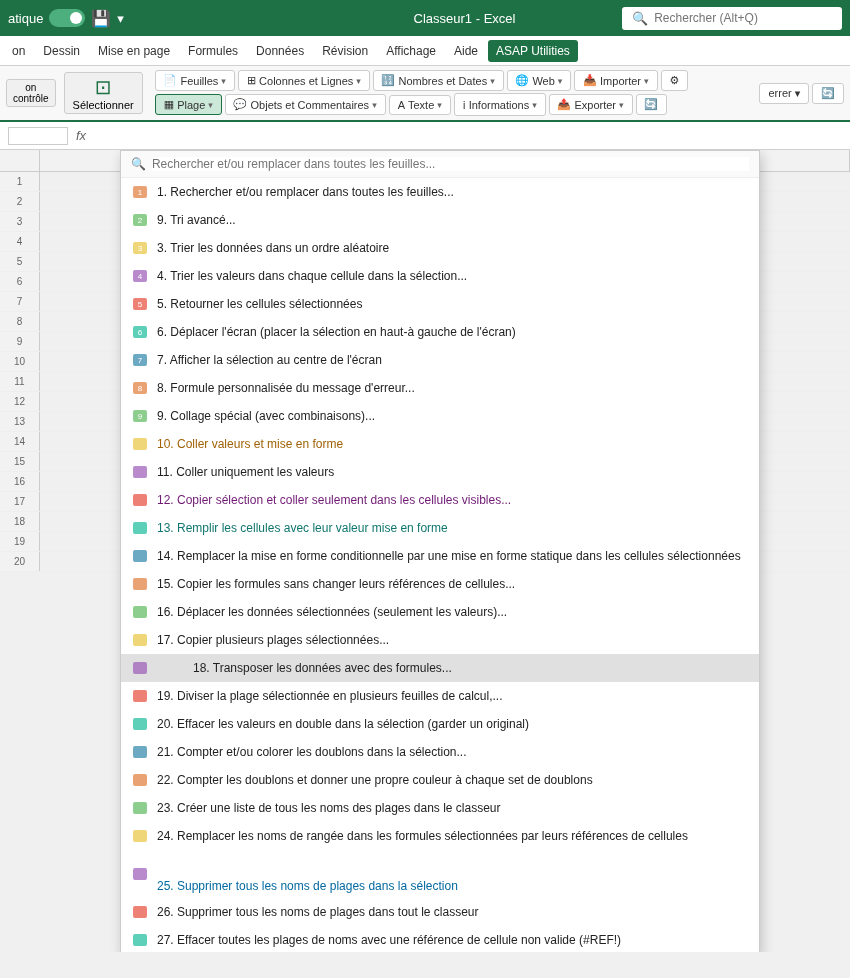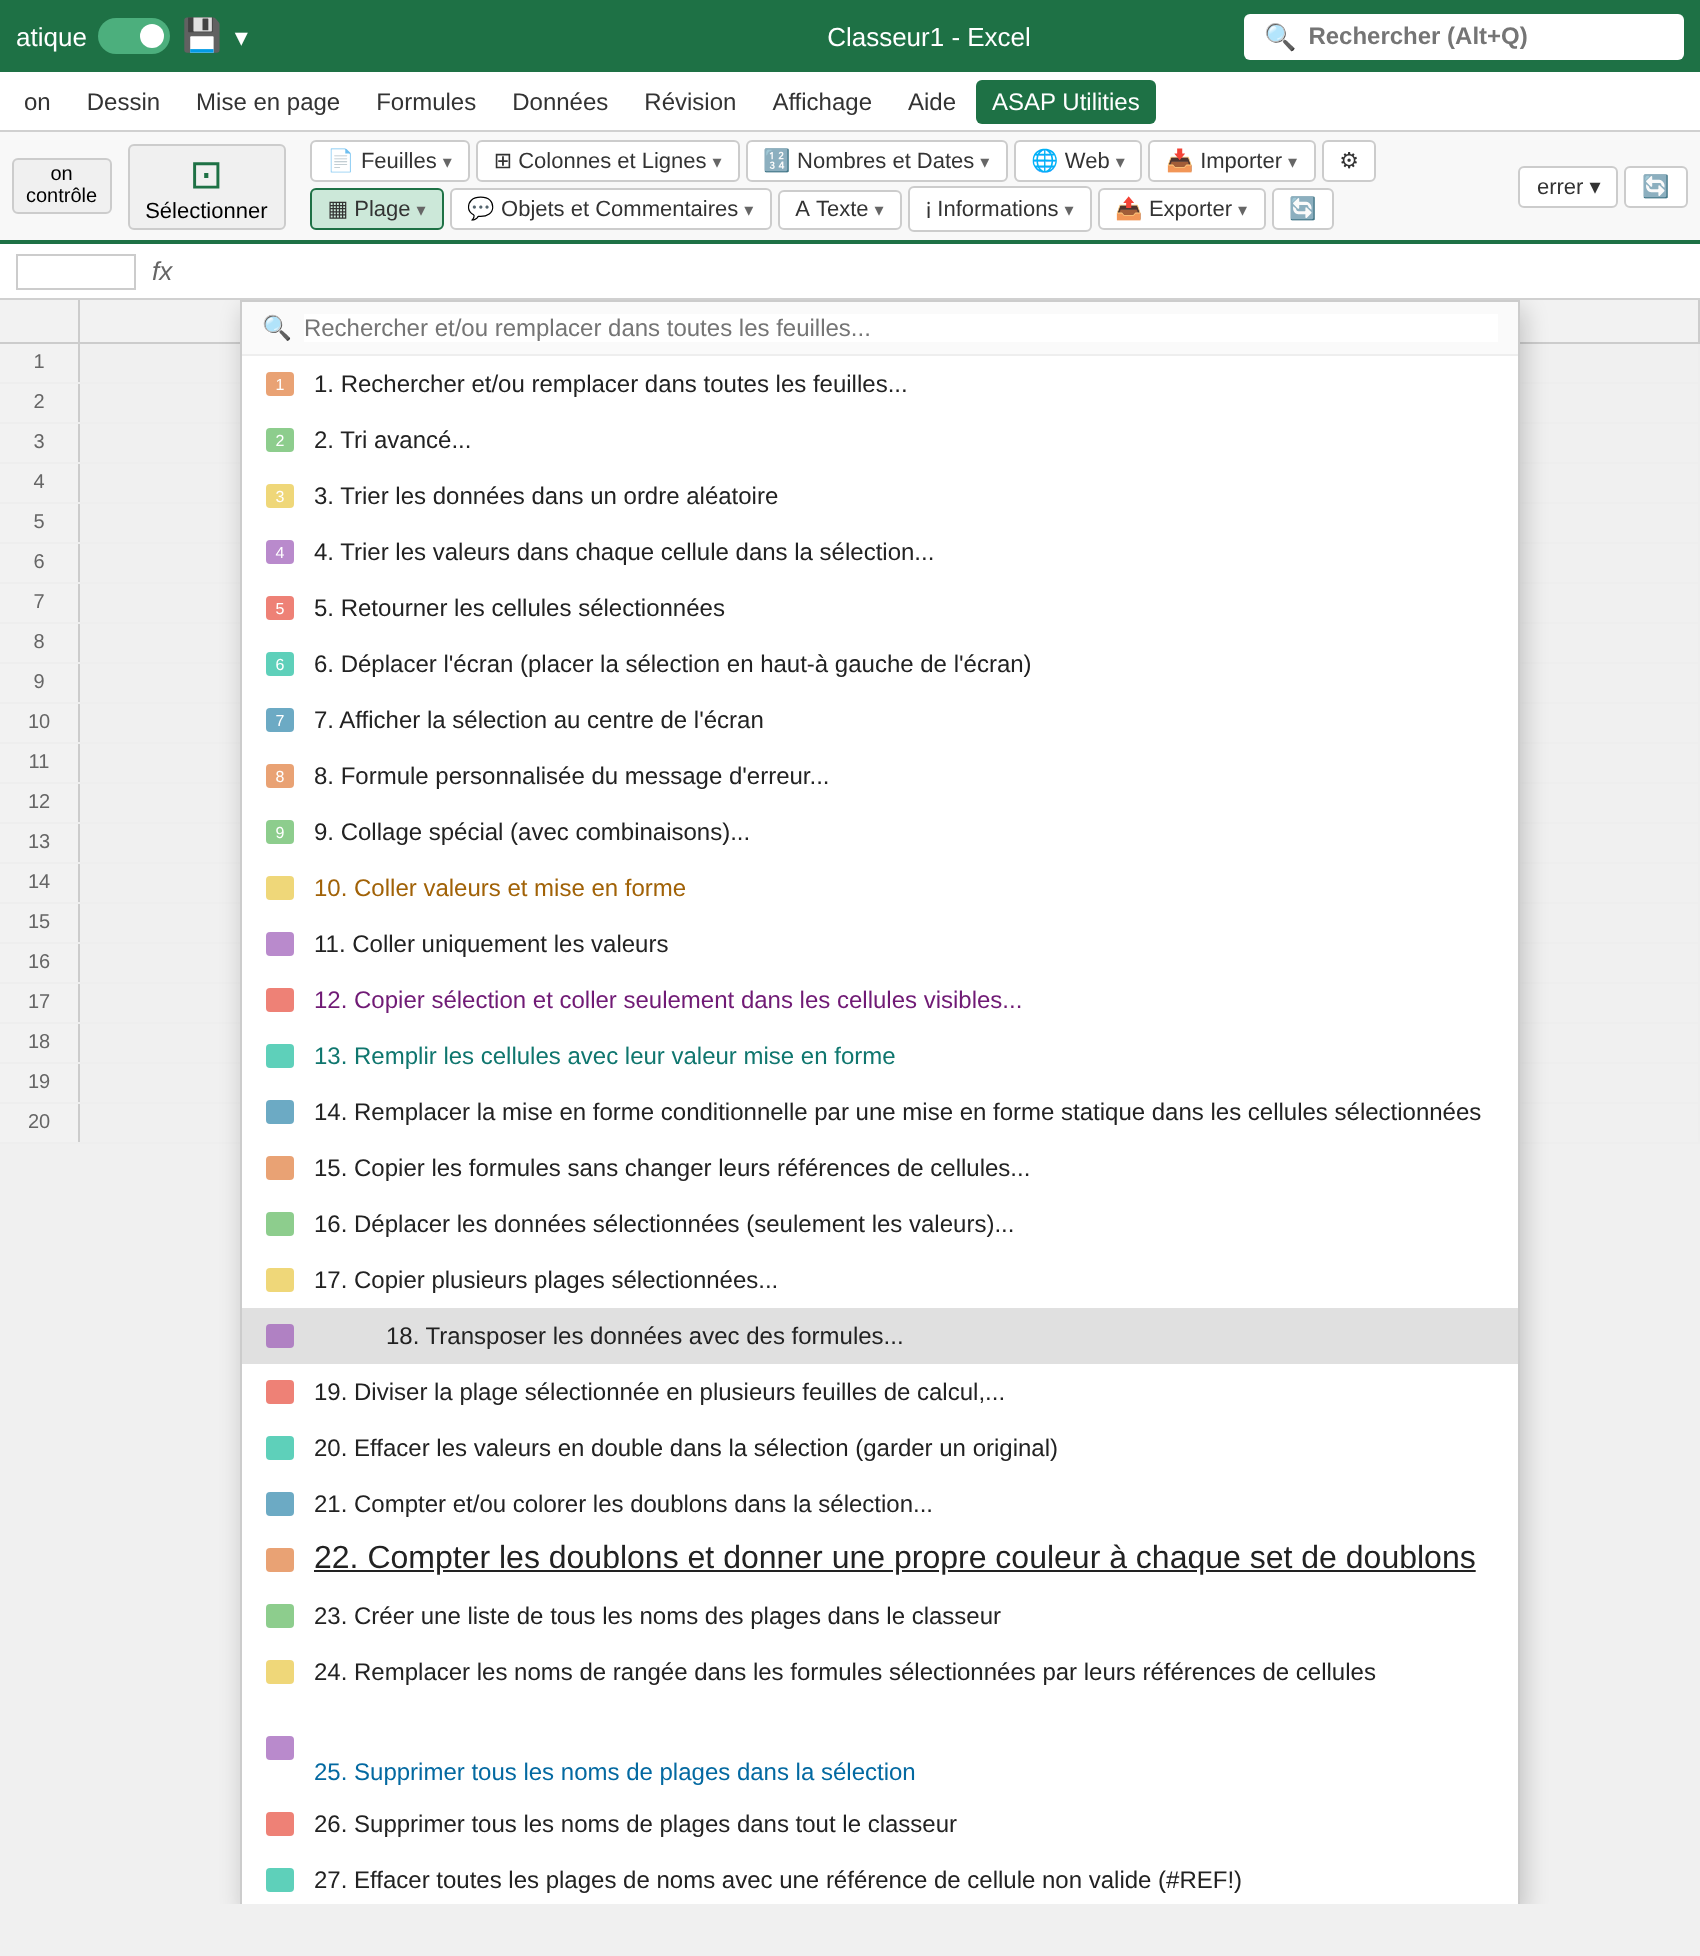--- a/index.html
+++ b/index.html
@@ -51,21 +51,20 @@
       align-items: center;
       gap: 6px;
       width: 220px;
     }
     .search-box input {
       border: none;
       outline: none;
       font-size: 12px;
       width: 100%;
       color: #555;
-      font-weight: bold;
     }
     .search-icon-tb { color: #888; font-size: 13px; }
 
     
     .menu-bar {
       background: white;
       height: 30px;
       display: flex;
       align-items: center;
       padding: 0 4px;
@@ -497,21 +496,21 @@
             </div>
             <span class="item-text" style="font-size: 12px; color: rgb(34, 34, 34); white-space: nowrap;">1. Rechercher et/ou remplacer dans toutes les feuilles...</span>
           </div>
           <div class="dropdown-item">
             <div style="width: 18px; min-width: 18px; height: 16px; display: flex; align-items: center; justify-content: center;">
               <svg width="16" height="14" viewBox="0 0 16 14">
     <rect x="1" y="1" width="14" height="12" rx="2" fill="#5cb85c" opacity="0.7"></rect>
     <text x="8" y="10" font-size="8" fill="white" text-anchor="middle" font-family="Arial">2</text>
   </svg>
             </div>
-            <span class="item-text" style="font-size: 12px; color: rgb(34, 34, 34); white-space: nowrap;">2. Tri avancé...</span>
+            <span class="item-text" style="font-size: 12px; color: rgb(34, 34, 34); white-space: nowrap;">9. Tri avancé...</span>
           </div>
           <div class="dropdown-item">
             <div style="width: 18px; min-width: 18px; height: 16px; display: flex; align-items: center; justify-content: center;">
               <svg width="16" height="14" viewBox="0 0 16 14">
     <rect x="1" y="1" width="14" height="12" rx="2" fill="#e8c640" opacity="0.7"></rect>
     <text x="8" y="10" font-size="8" fill="white" text-anchor="middle" font-family="Arial">3</text>
   </svg>
             </div>
             <span class="item-text" style="font-size: 12px; color: rgb(34, 34, 34); white-space: nowrap;">3. Trier les données dans un ordre aléatoire</span>
           </div>
@@ -677,21 +676,21 @@
             </div>
             <span class="item-text" style="font-size: 12px; color: rgb(34, 34, 34); white-space: nowrap;">21. Compter et/ou colorer les doublons dans la sélection...</span>
           </div>
           <div class="dropdown-item">
             <div style="width: 18px; min-width: 18px; height: 16px; display: flex; align-items: center; justify-content: center;">
               <svg width="16" height="14" viewBox="0 0 16 14">
     <rect x="1" y="1" width="14" height="12" rx="2" fill="#e07b39" opacity="0.7"></rect>
     <text x="8" y="10" font-size="8" fill="white" text-anchor="middle" font-family="Arial"></text>
   </svg>
             </div>
-            <span class="item-text" style="font-size: 16px; color: rgb(34, 34, 34); white-space: nowrap; text-decoration: underline;">22. Compter les doublons et donner une propre couleur à chaque set de doublons</span>
+            <span class="item-text" style="font-size: 12px; color: rgb(34, 34, 34); white-space: nowrap;">22. Compter les doublons et donner une propre couleur à chaque set de doublons</span>
           </div>
           <div class="dropdown-item">
             <div style="width: 18px; min-width: 18px; height: 16px; display: flex; align-items: center; justify-content: center;">
               <svg width="16" height="14" viewBox="0 0 16 14">
     <rect x="1" y="1" width="14" height="12" rx="2" fill="#5cb85c" opacity="0.7"></rect>
     <text x="8" y="10" font-size="8" fill="white" text-anchor="middle" font-family="Arial"></text>
   </svg>
             </div>
             <span class="item-text" style="font-size: 12px; color: rgb(34, 34, 34); white-space: nowrap;">23. Créer une liste de tous les noms des plages dans le classeur</span>
           </div>

